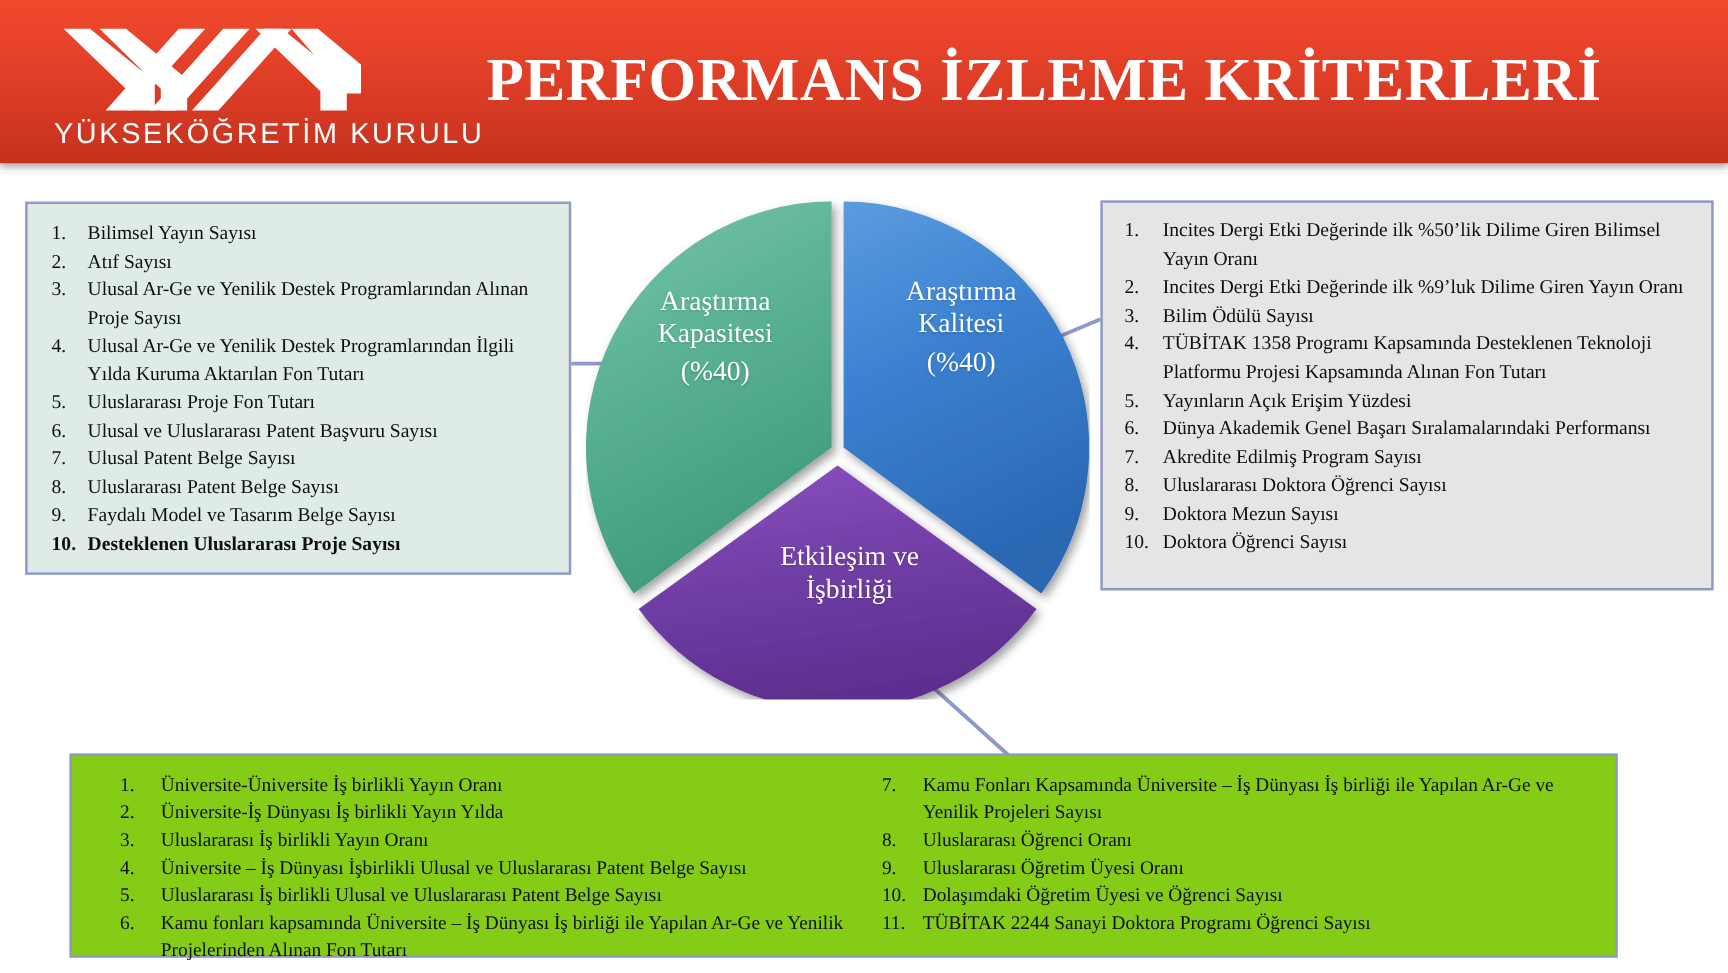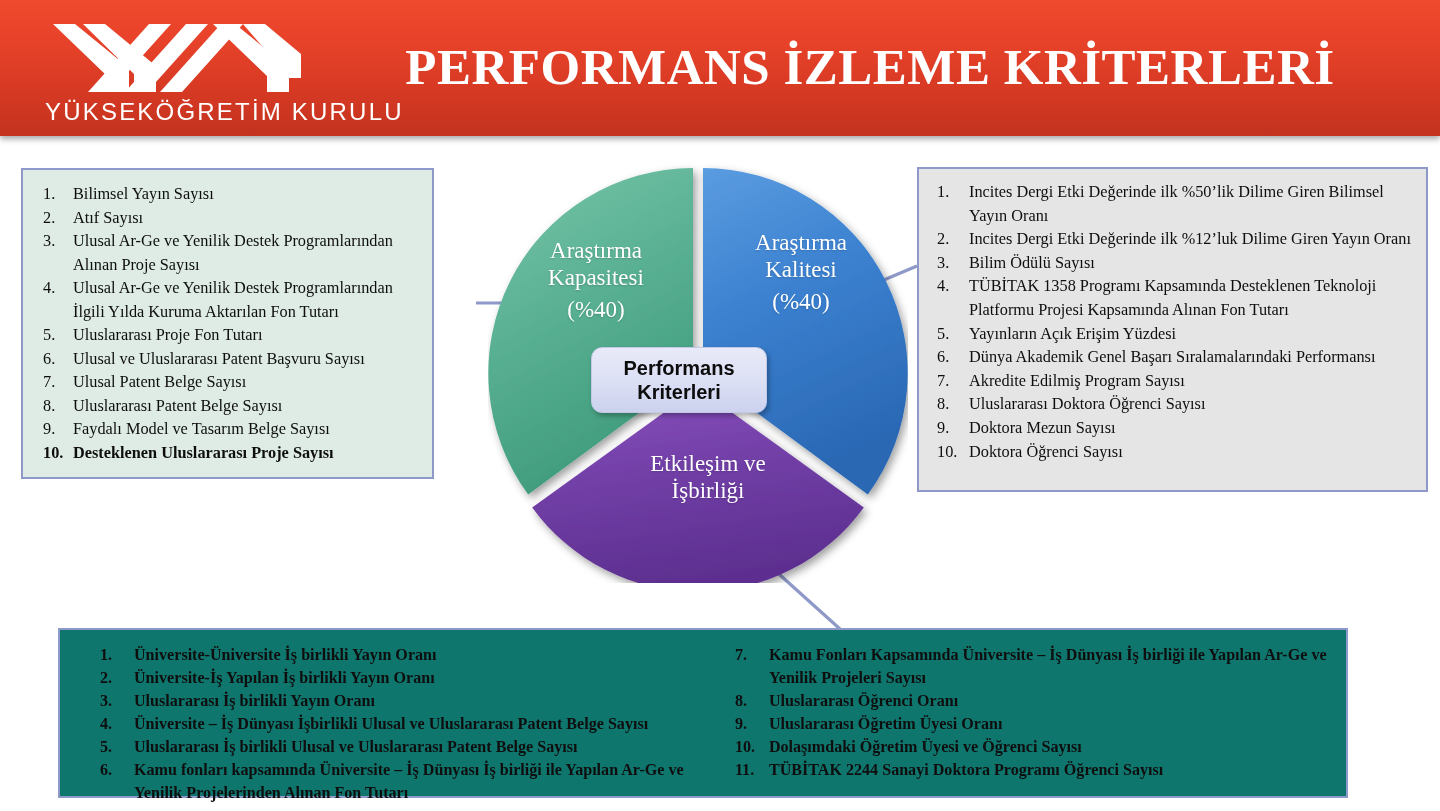--- a/index.html
+++ b/index.html
@@ -72,31 +72,30 @@
   }
   #center-badge .ctext {
     font-family: "Liberation Sans", sans-serif;
     font-weight: bold; font-size: 20px; color: #0d0d0d; line-height: 1.22;
   }
 
   
   .box { position: absolute; border: 2px solid #8e99c9; }
 
   #box-left {
-    left: 21px; top: 168px; width: 413px; height: 311px;
+    left: 21px; top: 168px; width: 455px; height: 311px;
     background: #deece5;
   }
   #box-right {
     left: 917px; top: 167px; width: 511px; height: 325px;
     background: #e5e5e5;
   }
   #box-bottom {
     left: 58px; top: 628px; width: 1290px; height: 170px;
-    background: #0f766e;
-    font-weight: bold;
+    background: #84cc16;
   }
 
   ol.crit {
     list-style: none;
     counter-reset: li;
     font-family: "Liberation Serif", serif;
     color: #0e0e0e;
   }
   ol.crit > li {
     counter-increment: li;
@@ -202,64 +201,58 @@
       <span>Araştırma</span><br>
       <span>Kalitesi</span>
       <span class="seg-pct">(%40)</span>
     </div>
 
     <div class="seg-label" id="label-etkilesim">
       <span>Etkileşim ve</span><br>
       <span>İşbirliği</span>
     </div>
 
-    <div id="center-badge">
-      <div class="ctext">
-        <span>Performans</span><br>
-        <span>Kriterleri</span>
-      </div>
-    </div>
   </div>
 
   <div class="box" id="box-left">
     <ol class="crit">
         <li>Bilimsel Yayın Sayısı</li>
         <li>Atıf Sayısı</li>
         <li>Ulusal Ar-Ge ve Yenilik  Destek Programlarından Alınan Proje Sayısı</li>
         <li>Ulusal Ar-Ge ve Yenilik  Destek Programlarından İlgili Yılda Kuruma Aktarılan Fon Tutarı</li>
         <li>Uluslararası Proje Fon Tutarı</li>
         <li>Ulusal ve Uluslararası Patent Başvuru Sayısı</li>
         <li>Ulusal Patent Belge Sayısı</li>
         <li>Uluslararası Patent Belge Sayısı</li>
         <li>Faydalı Model ve Tasarım Belge Sayısı</li>
         <li class="bold">Desteklenen Uluslararası Proje Sayısı</li>
       </ol>
   </div>
 
   <div class="box" id="box-right">
     <ol class="crit">
         <li>Incites Dergi Etki Değerinde ilk %50’lik Dilime Giren Bilimsel Yayın Oranı</li>
-        <li>Incites Dergi Etki Değerinde ilk %12’luk  Dilime Giren Yayın Oranı</li>
+        <li>Incites Dergi Etki Değerinde ilk %9’luk  Dilime Giren Yayın Oranı</li>
         <li>Bilim Ödülü Sayısı</li>
         <li>TÜBİTAK 1358 Programı Kapsamında Desteklenen Teknoloji  Platformu Projesi Kapsamında Alınan Fon Tutarı</li>
         <li>Yayınların Açık Erişim Yüzdesi</li>
         <li>Dünya Akademik Genel Başarı Sıralamalarındaki Performansı</li>
         <li>Akredite Edilmiş Program Sayısı</li>
         <li>Uluslararası Doktora Öğrenci Sayısı</li>
         <li>Doktora Mezun Sayısı</li>
         <li>Doktora Öğrenci Sayısı</li>
       </ol>
   </div>
 
   <div class="box" id="box-bottom">
     <div class="cols">
       <div class="col-a">
         <ol class="crit">
             <li>Üniversite-Üniversite İş birlikli Yayın Oranı</li>
-            <li>Üniversite-İş Yapılan İş birlikli Yayın Oranı</li>
+            <li>Üniversite-İş Dünyası İş birlikli Yayın Yılda</li>
             <li>Uluslararası İş birlikli Yayın Oranı</li>
             <li>Üniversite – İş Dünyası İşbirlikli Ulusal ve Uluslararası Patent Belge Sayısı</li>
             <li>Uluslararası İş birlikli Ulusal ve Uluslararası Patent Belge Sayısı</li>
             <li>Kamu fonları kapsamında Üniversite – İş Dünyası İş birliği ile Yapılan Ar-Ge ve Yenilik Projelerinden Alınan Fon Tutarı</li>
           </ol>
       </div>
       <div class="col-b">
         <ol class="crit">
             <li>Kamu Fonları Kapsamında Üniversite – İş Dünyası İş birliği ile Yapılan Ar-Ge ve Yenilik Projeleri Sayısı</li>
             <li>Uluslararası Öğrenci Oranı</li>

